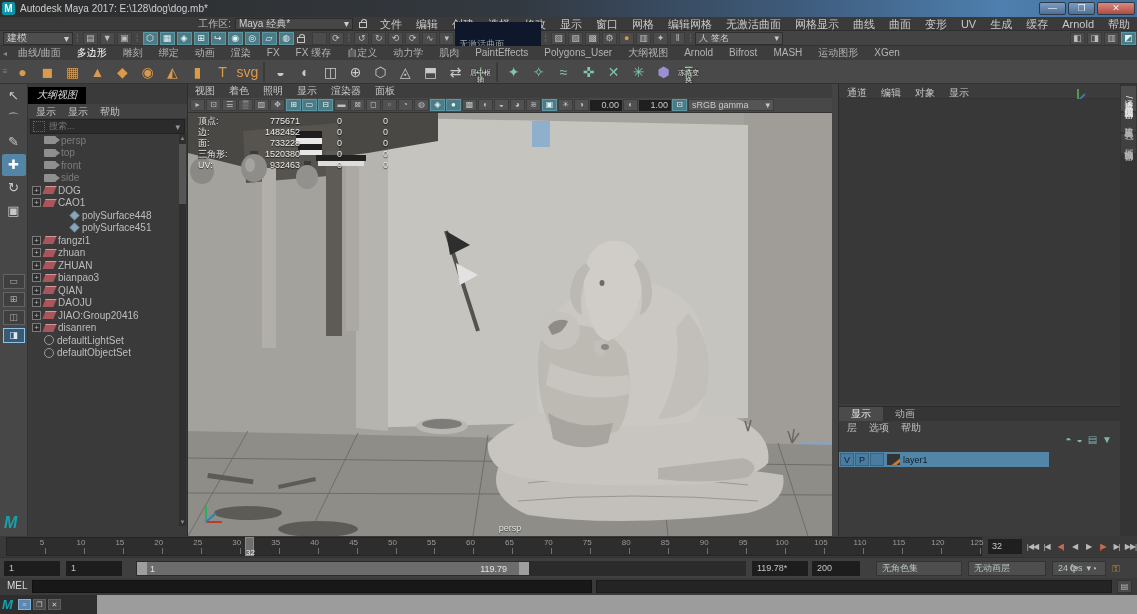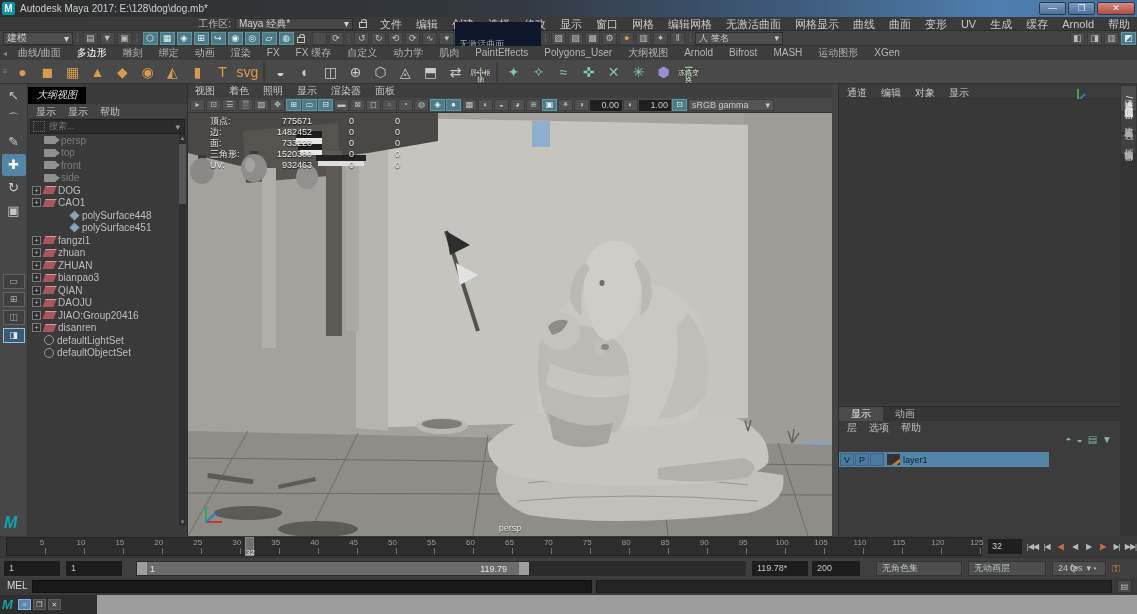--- a/index.html
+++ b/index.html
@@ -72,21 +72,21 @@
   #oscroll .arr{position:absolute;left:0;width:7px;height:8px;color:#888;font-size:6px;text-align:center;line-height:8px;}
   
   #viewport{left:188px;top:84px;width:644px;height:452px;background:#9c9a96;}
   .vp-menus{height:14px;background:#3e3e3e;display:flex;font-size:10px;color:#c8c8c8;}
   .vp-toolbar{height:15px;background:#484848;display:flex;align-items:center;padding:0 2px;gap:1px;border-bottom:1px solid #333;}
   .vicon{width:15px;height:12px;background:#515151;border:1px solid #3d3d3d;color:#b9c2c2;font-size:8px;line-height:10px;text-align:center;overflow:hidden;}
   .vicon.active{background:#4d7b85;color:#e0f2f4;border-color:#5d97a3;}
   .vfield{width:32px;height:11px;background:#1f1f1f;color:#c9c9c9;font-size:9px;text-align:right;padding:0 3px;line-height:11px;}
   .vdd{width:86px;height:12px;background:#555;border:1px solid #3b3b3b;color:#c9c9c9;font-size:9px;display:flex;justify-content:space-between;align-items:center;padding:0 3px;}
   #vcanvas{position:absolute;top:29px;left:0;right:0;bottom:0;overflow:hidden;}
-  #hud{position:absolute;top:3px;left:22px;font-size:9px;color:#ececec;text-shadow:0 1px 1px rgba(0,0,0,.7);line-height:11px;}
+  #hud{position:absolute;top:3px;left:10px;font-size:9px;color:#ececec;text-shadow:0 1px 1px rgba(0,0,0,.7);line-height:11px;}
   .hudrow{display:flex;}
   .hudrow .hl{width:40px;}
   .hudrow .h1{width:62px;text-align:right;}
   .hudrow .h2{width:42px;text-align:right;}
   .hudrow .h3{width:46px;text-align:right;}
   #persp-label{position:absolute;bottom:3px;left:0;right:0;text-align:center;font-size:9px;color:#e2e2e2;text-shadow:0 1px 1px rgba(0,0,0,.6);}
   
   #rightpanel{left:838px;top:84px;width:282px;height:452px;background:#3c3c3c;border-left:1px solid #2c2c2c;}
   .cb-menus{height:15px;display:flex;gap:14px;padding:2px 8px;font-size:10px;color:#c5c5c5;background:#3c3c3c;border-bottom:1px solid #333;}
   #cb-empty{position:absolute;top:15px;left:0;right:0;height:305px;background:#383838;}

